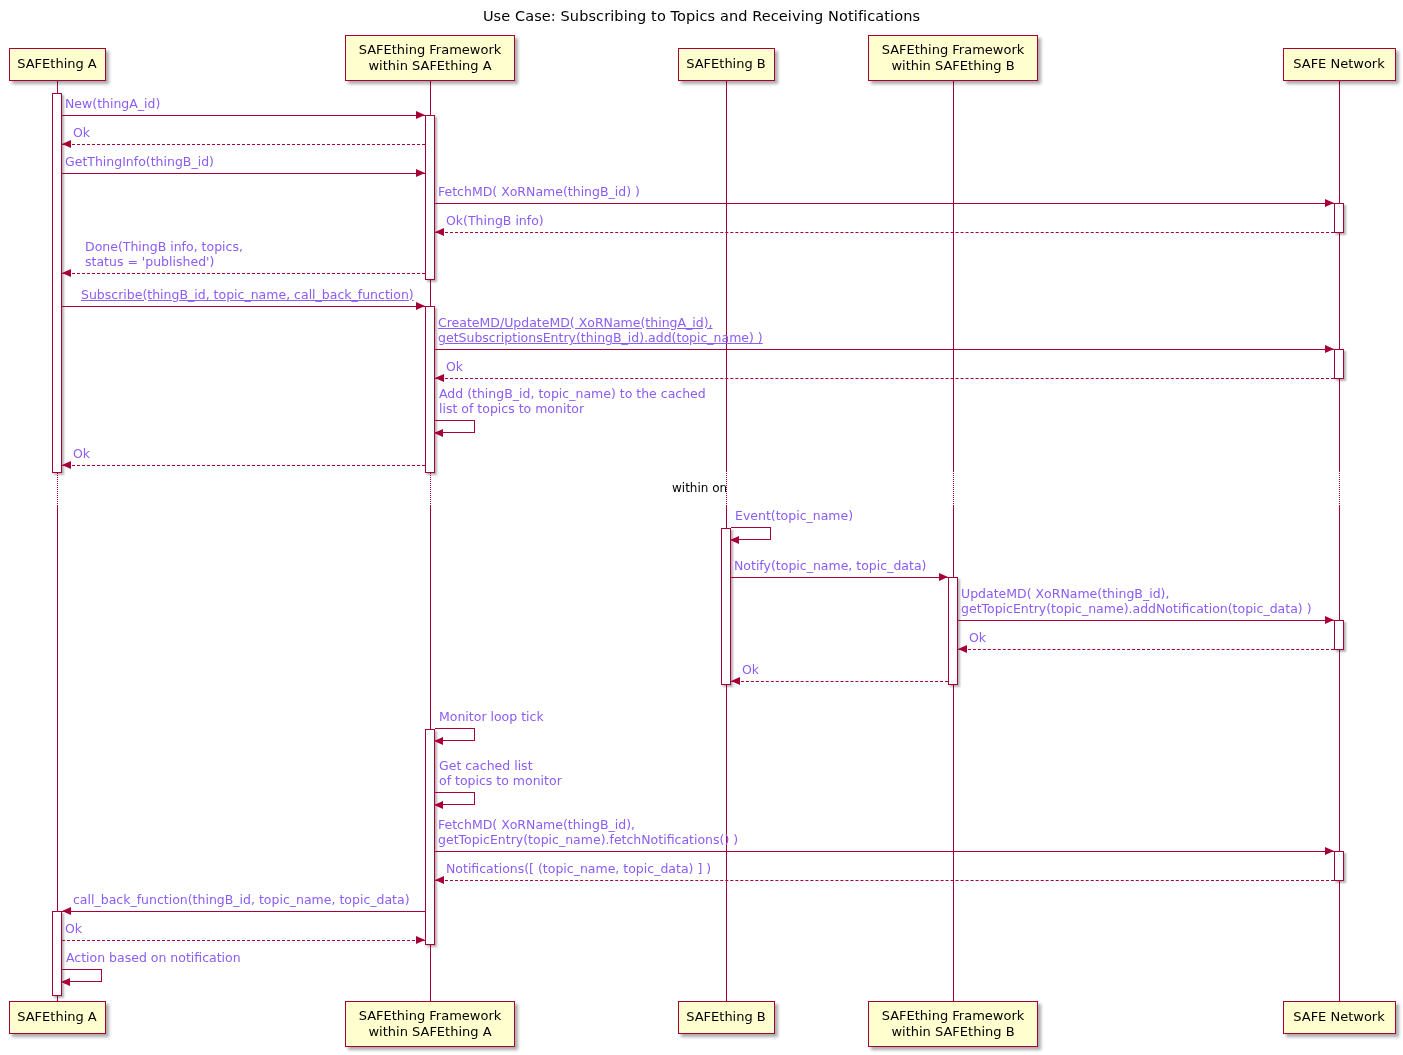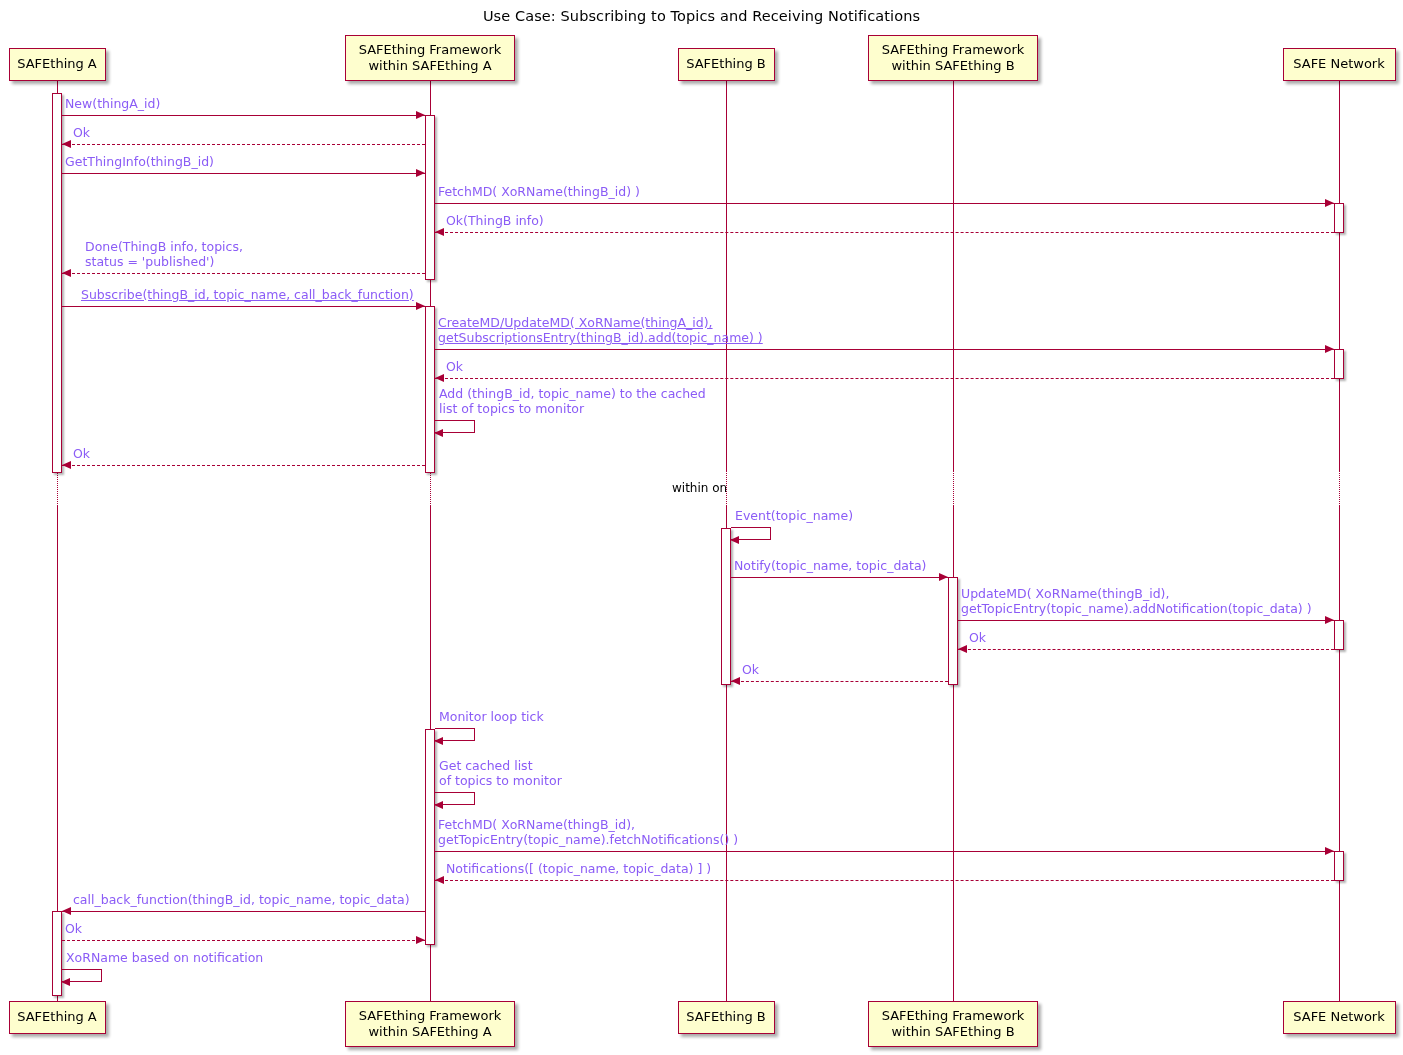--- a/index.html
+++ b/index.html
@@ -193,15 +193,15 @@
       <div class="arrowL" style="left: 435px; top: 876px;"></div>
       <div class="mlabel" style="left: 446px; top: 861px;"><div>Notifications([ (topic_name, topic_data) ] )</div></div>
       <div class="msg" style="left: 62px; top: 911px; width: 363px;"></div>
       <div class="arrowL" style="left: 62px; top: 907px;"></div>
       <div class="mlabel" style="left: 73px; top: 892px;"><div>call_back_function(thingB_id, topic_name, topic_data)</div></div>
       <div class="msg dash" style="left: 62px; top: 940px; width: 363px;"></div>
       <div class="arrowR" style="left: 416px; top: 936px;"></div>
       <div class="mlabel" style="left: 65px; top: 921px;"><div>Ok</div></div>
       <div class="selfmsg" style="left: 62px; top: 969px; width: 40px; height: 13px;"></div>
       <div class="arrowL" style="left: 61px; top: 977.5px;"></div>
-      <div class="mlabel" style="left: 66px; top: 950px;"><div>XoRName based on notification</div></div>
+      <div class="mlabel" style="left: 66px; top: 950px;"><div>Action based on notification</div></div>
     </div>
 </div>
 
 </body></html>

